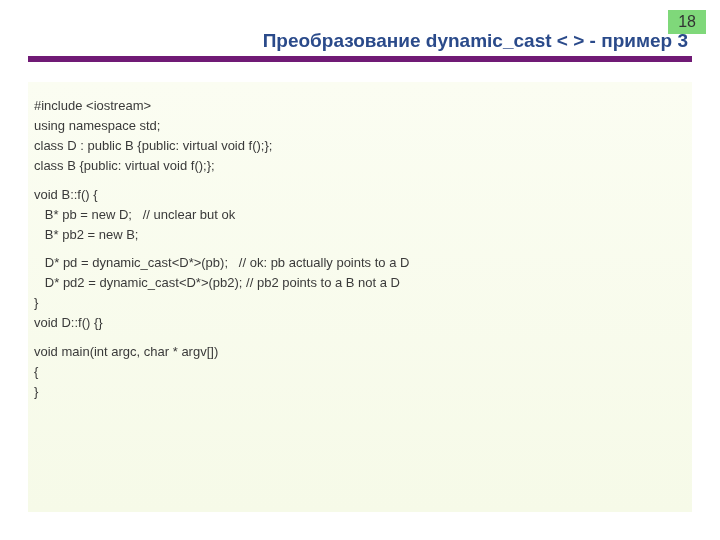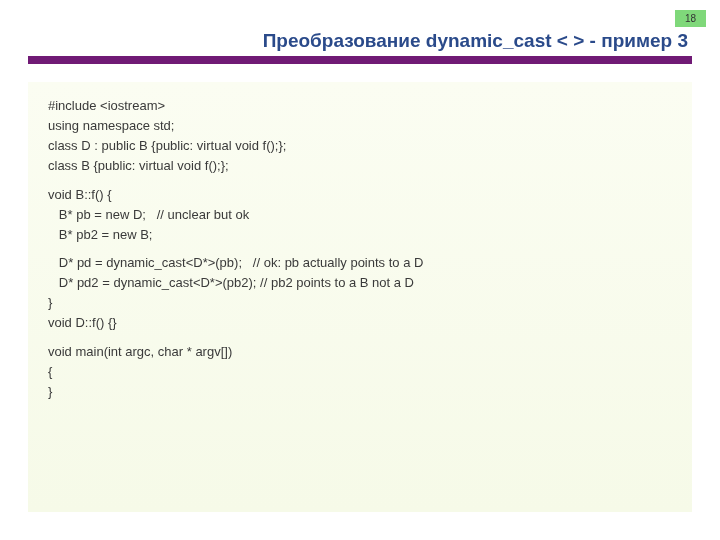--- a/index.html
+++ b/index.html
@@ -11,48 +11,48 @@
     font-family: Verdana, Geneva, sans-serif;
     overflow: hidden;
     position: relative;
   }
   .page-number {
     position: absolute;
     top: 10px;
     right: 14px;
     background: #7fd87a;
     color: #333;
-    font-size: 10px;
+    font-size: 16px;
     padding: 3px 10px;
     font-weight: normal;
   }
   .title-bar {
     position: absolute;
     top: 30px;
     left: 28px;
     right: 28px;
-    border-bottom: 8px solid #701a75;
+    border-bottom: 6px solid #701a75;
     padding-bottom: 4px;
   }
   .title {
     color: #2a4a8a;
     font-size: 19px;
     font-weight: bold;
     text-align: right;
     margin: 0;
     padding-right: 4px;
   }
   .code-box {
     position: absolute;
     top: 82px;
     left: 28px;
     right: 28px;
     bottom: 28px;
     background: linear-gradient(to bottom, #fbfdf2, #f6fae8);
-    padding: 14px 20px;
+    padding: 14px 6px;
     box-sizing: border-box;
   }
   .code-line {
     color: #3a3a3a;
     font-size: 13px;
     line-height: 1.55;
     white-space: pre;
     font-family: Verdana, Geneva, sans-serif;
   }
   .blank { height: 8px; }

